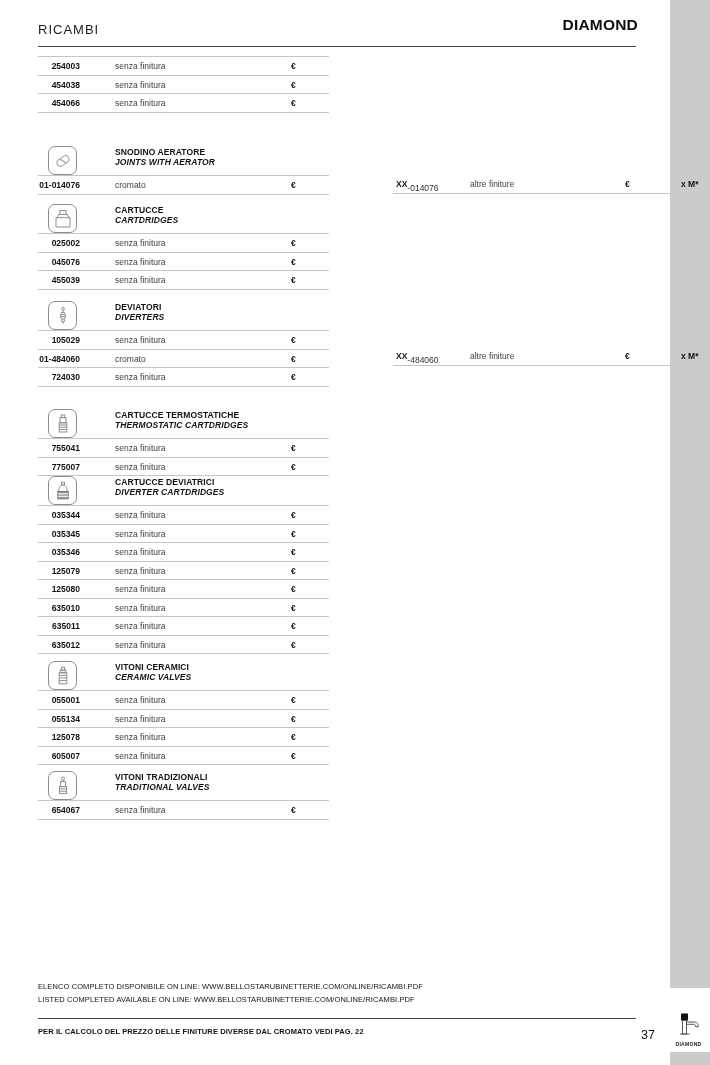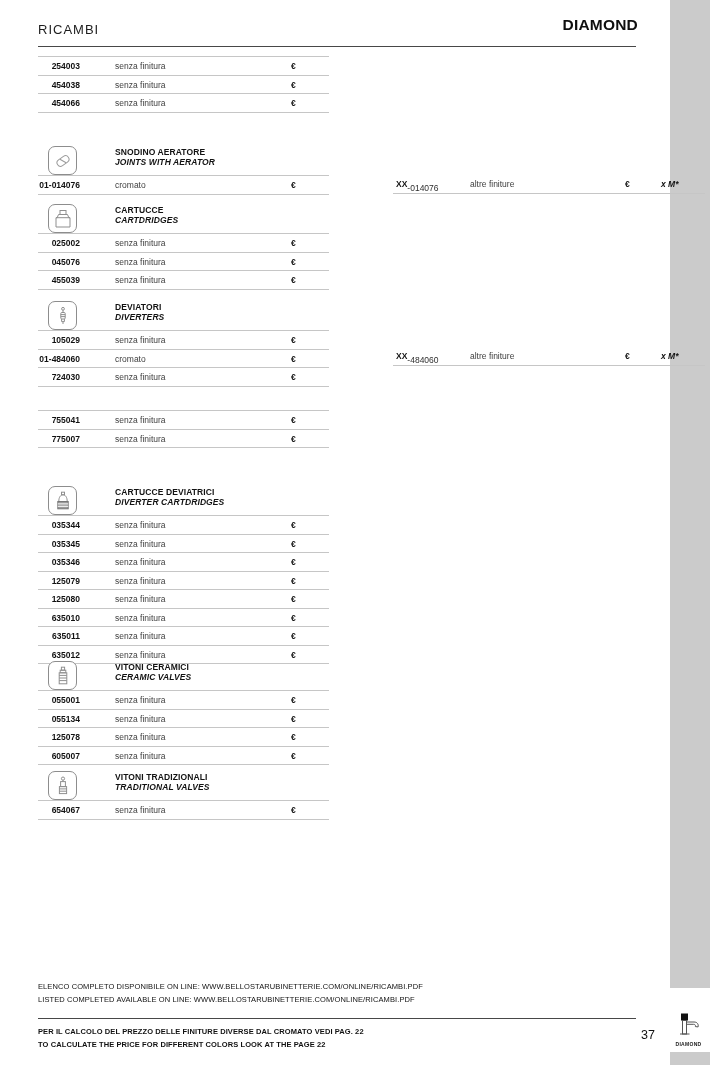--- a/index.html
+++ b/index.html
@@ -33,21 +33,21 @@
   .desc{left:77px;color:#3e3e3e;}
   .euro{left:253px;font-weight:bold;color:#111;}
 
   .alt-row{position:absolute;left:345px;width:312px;height:17.5px;
            border-bottom:1px solid #c6c6c6;font-size:8.5px;margin-left:48px;}
   .alt-row span{position:absolute;top:4px;white-space:nowrap;}
   .acode{left:3px;font-weight:bold;color:#111;}
   .acode .sfx{font-weight:normal;color:#2e2e2e;}
   .adesc{left:77px;color:#3e3e3e;}
   .aeuro{left:232px;font-weight:bold;color:#111;}
-  .amult{left:268px;font-weight:bold;color:#111;font-style:italic;}
+  .amult{left:288px;font-weight:bold;color:#111;}
 
   .ftr-online{position:absolute;left:38px;top:981px;font-size:7.5px;font-weight:normal;
               line-height:12.5px;letter-spacing:.1px;color:#111;}
   .ftr-note{position:absolute;left:38px;top:1026px;font-size:7.5px;font-weight:bold;
             line-height:12.5px;letter-spacing:.1px;color:#111;}
   .page-num{position:absolute;left:600px;top:1028px;width:55px;text-align:right;
             font-size:12.5px;font-weight:normal;color:#111;}
 
   .tab{position:absolute;left:667px;top:988px;width:43px;height:64px;background:#ffffff;
        display:flex;flex-direction:column;align-items:center;justify-content:flex-end;
@@ -192,35 +192,53 @@
   </section>
 
   <div class="alt-row" style="top:347px">
     <span class="acode"><b>XX</b><span class="sfx">-484060</span></span>
     <span class="adesc">altre finiture</span>
     <span class="aeuro">€</span>
     <span class="amult">x M*</span>
   </div>
 
   <section class="sec" style="top:410px">
+    <div class="sec-head">
+      <div class="icon-box">
+        <svg width="22" height="22" viewBox="0 0 22 22">
+          <g fill="none" stroke="#8f8f8f" stroke-width="1">
+            <rect x="9.3" y="2" width="3.4" height="2.6"></rect>
+            <rect x="8" y="4.6" width="6" height="5.2"></rect>
+            <rect x="7.2" y="9.8" width="7.6" height="9.2"></rect>
+            <line x1="7.2" y1="12" x2="14.8" y2="12"></line>
+            <line x1="7.2" y1="14.2" x2="14.8" y2="14.2"></line>
+            <line x1="7.2" y1="16.4" x2="14.8" y2="16.4"></line>
+          </g>
+        </svg>
+      </div>
+      <div class="sec-title">
+        <div class="it">CARTUCCE TERMOSTATICHE</div>
+        <div class="en">THERMOSTATIC CARTDRIDGES</div>
+      </div>
+    </div>
     <div class="rows">
       <div class="row">
         <span class="code">755041</span>
         <span class="desc">senza finitura</span>
         <span class="euro">€</span>
       </div>
       <div class="row">
         <span class="code">775007</span>
         <span class="desc">senza finitura</span>
         <span class="euro">€</span>
       </div>
     </div>
   </section>
 
-  <section class="sec" style="top:487px">
+  <section class="sec" style="top:477px">
     <div class="sec-head">
       <div class="icon-box">
         <svg width="22" height="22" viewBox="0 0 22 22">
           <rect x="9.5" y="2.2" width="3" height="2.6" fill="none" stroke="#8f8f8f"></rect>
           <path d="M6.8 11.5 c0-4.5 1.9-6.7 4.2-6.7 2.3 0 4.2 2.2 4.2 6.7 z" fill="none" stroke="#8f8f8f"></path>
           <rect x="5.8" y="11.5" width="10.4" height="7.3" fill="#9a9a9a" stroke="#777777"></rect>
           <line x1="5.8" y1="13.9" x2="16.2" y2="13.9" stroke="#ffffff"></line>
           <line x1="5.8" y1="16.3" x2="16.2" y2="16.3" stroke="#ffffff"></line>
         </svg>
       </div>
@@ -344,21 +362,20 @@
     </div>
   </section>
 
   <div class="ftr-online">
     <div>ELENCO COMPLETO DISPONIBILE ON LINE: WWW.BELLOSTARUBINETTERIE.COM/ONLINE/RICAMBI.PDF</div>
     <div>LISTED COMPLETED AVAILABLE ON LINE: WWW.BELLOSTARUBINETTERIE.COM/ONLINE/RICAMBI.PDF</div>
   </div>
   <div class="rule ftr-rule"></div>
   <div class="ftr-note">
     <div>PER IL CALCOLO DEL PREZZO DELLE FINITURE DIVERSE DAL CROMATO VEDI PAG. 22</div>
-    <div>TO CALCULATE THE PRICE FOR DIFFERENT COLORS LOOK AT THE PAGE 22</div>
   </div>
   <div class="page-num">37</div>
 
   <div class="tab">
     <svg width="24" height="26" viewBox="0 0 24 26">
       <rect x="4" y="1.5" width="7" height="7" fill="#111111"></rect>
       <rect x="5.5" y="8.5" width="4" height="13.5" fill="none" stroke="#555555"></rect>
       <path d="M9.5 10 h7.5 c3.5 0 4.6 2.4 4.1 4.9 l-2.7 -0.3 c0.3 -1.6 -0.4 -2.3 -2 -2.3 h-6.9 z" fill="none" stroke="#555555"></path>
       <line x1="3" y1="22" x2="12.5" y2="22" stroke="#555555"></line>
     </svg>

